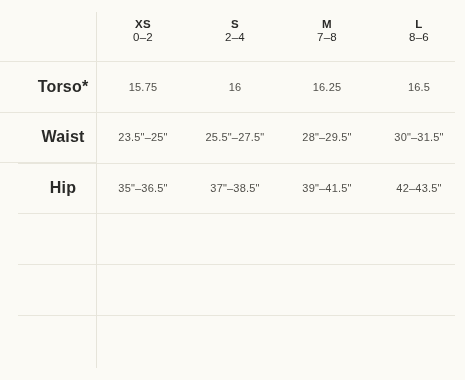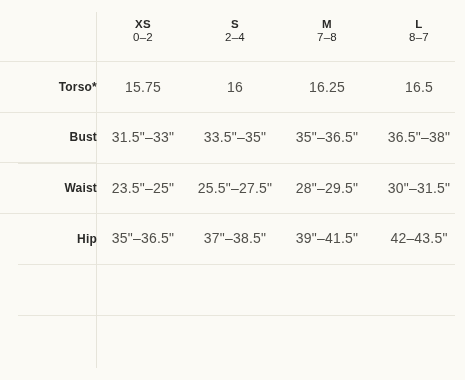--- a/index.html
+++ b/index.html
@@ -60,30 +60,30 @@
   }
   
   tr.data-row td {
     height: 50.5px;
     vertical-align: middle;
     border-top: 1px solid #e8e6dc;
   }
   tr.data-row td.row-label {
     border-top: 1px solid #e8e6dc;
     padding-left: 29px;
-    font-size: 12px;
+    font-size: 16px;
     font-weight: bold;
     color: #2a2a28;
     letter-spacing: .2px;
-    text-align: right;
+    text-align: center;
     box-sizing: border-box;
   }
   tr.data-row td.value-cell {
     text-align: center;
-    font-size: 14px;
+    font-size: 11px;
     font-weight: normal;
     color: #504f4a;
     letter-spacing: .2px;
     white-space: nowrap;
   }
   
   tr.data-row td { border-top: 0; }
   .hrule {
     position: absolute;
     left: 18px;
@@ -131,38 +131,31 @@
         <th>
           <span class="size-name">S</span>
           <span class="size-range">2–4</span>
         </th>
         <th>
           <span class="size-name">M</span>
           <span class="size-range">7–8</span>
         </th>
         <th>
           <span class="size-name">L</span>
-          <span class="size-range">8–7</span>
+          <span class="size-range">8–6</span>
         </th>
       </tr>
     </thead>
     <tbody>
       <tr class="data-row">
         <td class="row-label">Torso*</td>
         <td class="value-cell">15.75</td>
         <td class="value-cell">16</td>
         <td class="value-cell">16.25</td>
         <td class="value-cell">16.5</td>
-      </tr>
-      <tr class="data-row">
-        <td class="row-label">Bust</td>
-        <td class="value-cell">31.5"–33"</td>
-        <td class="value-cell">33.5"–35"</td>
-        <td class="value-cell">35"–36.5"</td>
-        <td class="value-cell">36.5"–38"</td>
       </tr>
       <tr class="data-row">
         <td class="row-label">Waist</td>
         <td class="value-cell">23.5"–25"</td>
         <td class="value-cell">25.5"–27.5"</td>
         <td class="value-cell">28"–29.5"</td>
         <td class="value-cell">30"–31.5"</td>
       </tr>
       <tr class="data-row">
         <td class="row-label">Hip</td>

